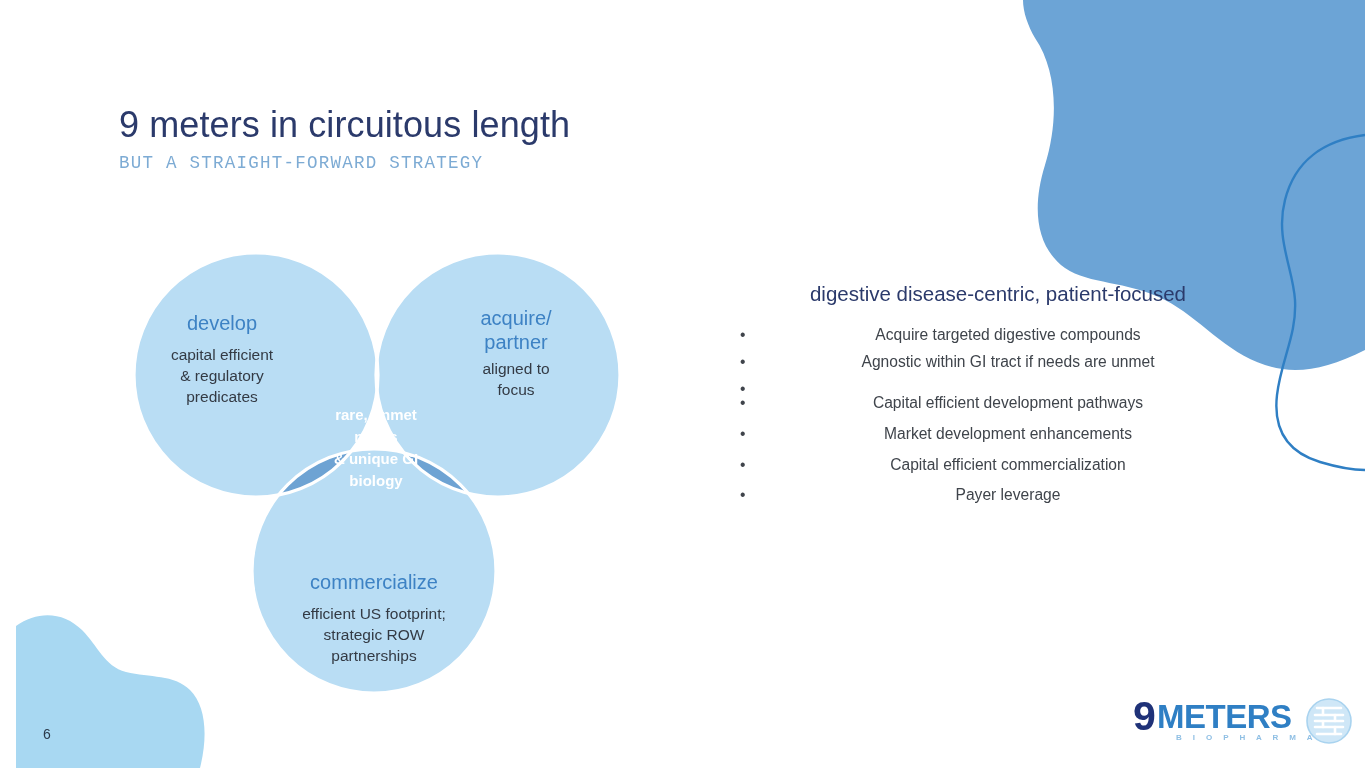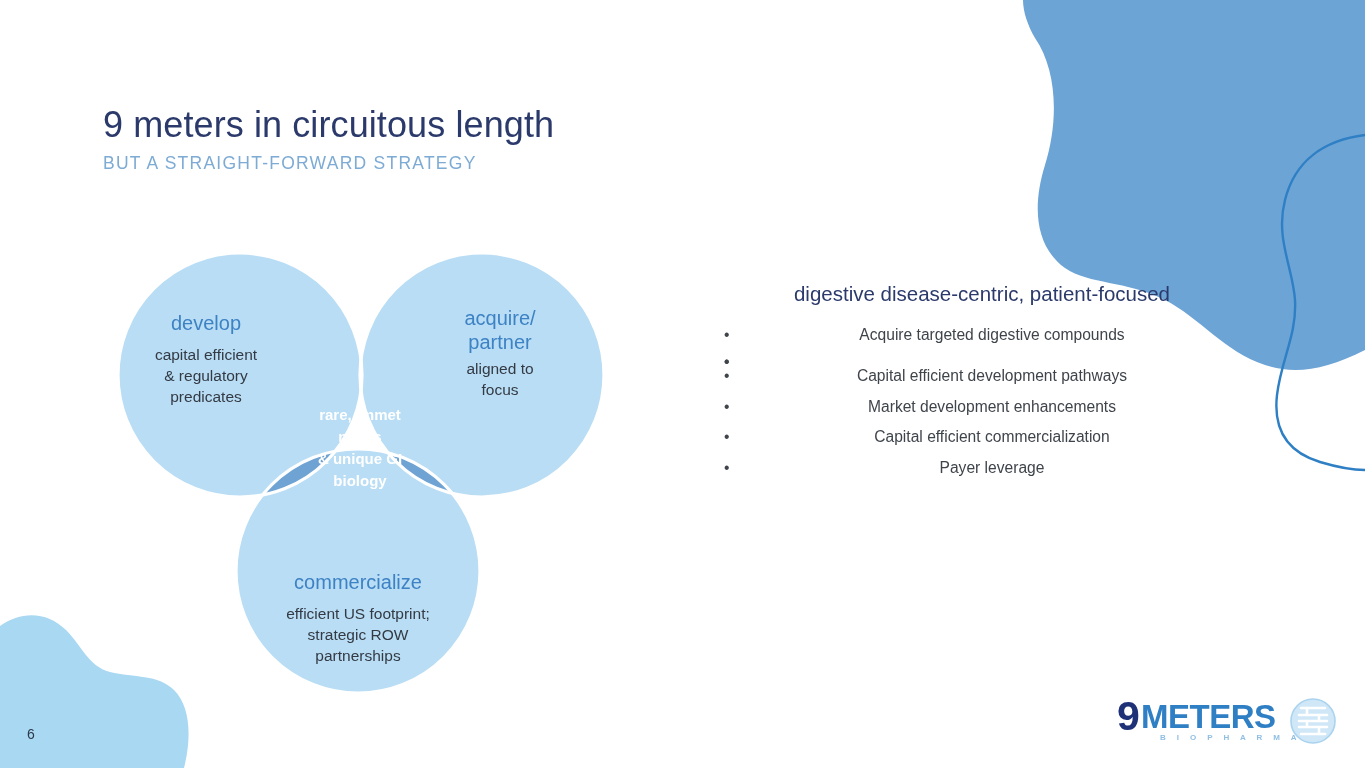--- a/index.html
+++ b/index.html
@@ -13,20 +13,21 @@
     position: relative;
     overflow: hidden;
     font-family: "Liberation Sans", sans-serif;
   }
 
   #slide {
     position: absolute;
     inset: 0;
     background: #ffffff;
     overflow: hidden;
+    margin-left: 16px;
   }
 
   
   .deco {
     position: absolute;
     pointer-events: none;
   }
   #deco-top-right {
     top: 0;
     right: 0;
@@ -54,20 +55,21 @@
     line-height: 1.18;
     white-space: nowrap;
   }
   #page-subtitle {
     margin-top: 7px;
     font-size: 17.5px;
     font-weight: 400;
     color: #7dabd4;
     letter-spacing: 1.25px;
     white-space: nowrap;
+    font-family: Liberation Mono, monospace;
   }
 
   
   #venn {
     position: absolute;
     left: 110px;
     top: 222px;
     width: 500px;
     height: 480px;
   }
@@ -247,20 +249,21 @@
 
     <div class="section-heading" id="heading-digestive">digestive disease-centric, patient-focused</div>
 
     <ul class="bullet-list" id="list-focus-areas">
       <li>
         <span class="dot">•</span>
         <span>Acquire targeted digestive compounds</span>
       </li>
       <li>
         <span class="dot">•</span>
+        <span>Agnostic within GI tract if needs are unmet</span>
       </li>
       <li>
         <span class="dot">•</span>
       </li>
     </ul>
 
 
     <ul class="bullet-list" id="list-focus-benefits">
       <li>
         <span class="dot">•</span>

